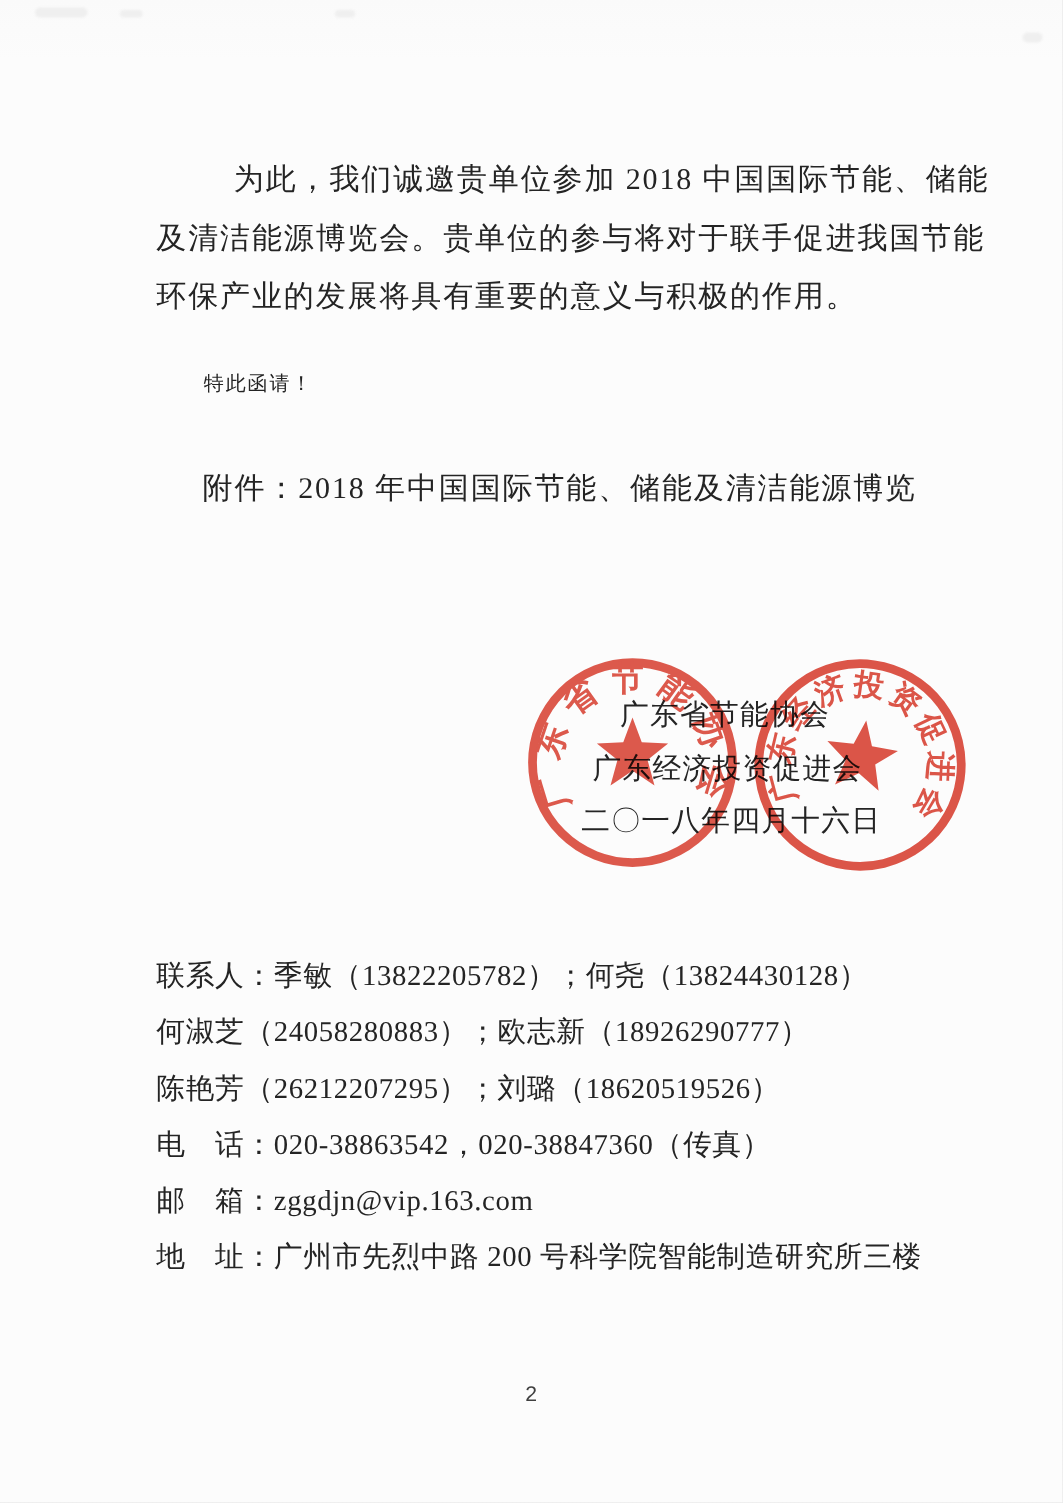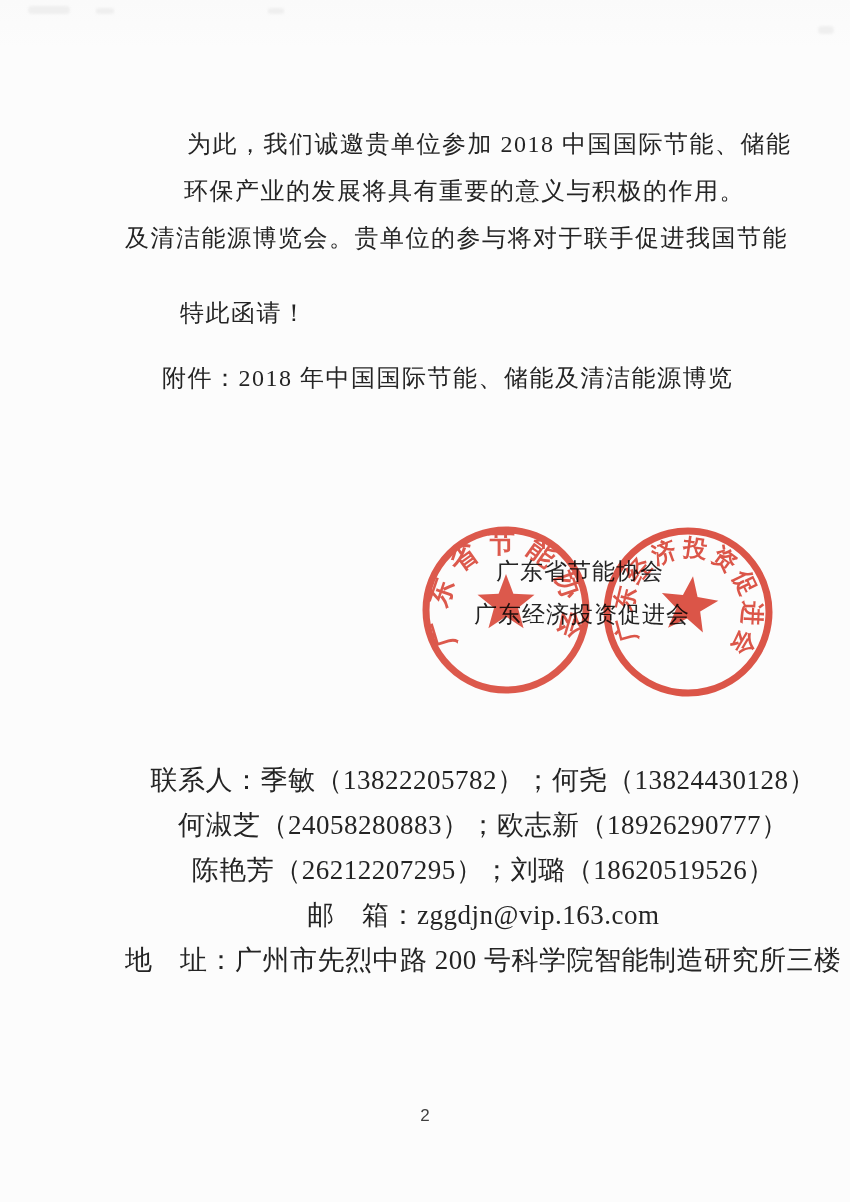--- a/index.html
+++ b/index.html
@@ -10,76 +10,77 @@
     color:#242424; overflow:hidden;
   }
   .smudge { position:absolute; background:#efefef; border-radius:4px; filter:blur(1px); }
   .s1 { left:28px;  top:6px;  width:42px; height:8px; }
   .s2 { left:96px;  top:8px;  width:18px; height:6px; }
   .s3 { left:268px; top:8px;  width:16px; height:6px; }
   .s4 { left:818px; top:26px; width:16px; height:8px; }
 
   .para { position:absolute; left:125px; top:121px; width:620px;
           font-size:24px; line-height:47px; letter-spacing:1.5px; }
-  .pline { white-space:nowrap;text-align:right; }
+  .pline { white-space:nowrap; }
   .indent { padding-left:62px; }
 
   .closing { position:absolute; left:163px; top:297px;
-             font-size:24px; letter-spacing:1.5px;margin-left:17px; }
+             font-size:16px; letter-spacing:1.5px; }
 
-  .attachment { position:absolute; left:162px; top:355px;
+  .attachment { position:absolute; left:162px; top:368px;
                 font-size:24px; line-height:46px; letter-spacing:1.5px; }
   .att2 { padding-left:66px; }
 
   .sig { position:absolute; width:340px; text-align:center;
          font-size:23px; letter-spacing:1px; color:#242424; }
   .sig1 { left:410px; top:556px; }
   .sig2 { left:412px; top:599px; }
   .sig3 { left:415px; top:641px; }
 
   .seal { position:absolute; mix-blend-mode:multiply; }
   .seal-left  { left:411px; top:515px; opacity:.84; }
   .seal-right { left:593px; top:517px; opacity:.86; }
   .seal text { font-family:"Liberation Serif","DejaVu Serif",serif; font-weight:bold; }
   .seal-left  text { font-size:27px; letter-spacing:9px; }
   .seal-right text { font-size:24px; letter-spacing:3.5px; }
 
   .contacts { position:absolute; left:125px; top:758px;
-              font-size:27px; line-height:45px; letter-spacing:0.5px;text-align:center; }
+              font-size:23px; line-height:45px; letter-spacing:0.5px; }
   .cline { white-space:nowrap; }
   .email { text-underline-offset:4px; }
 
   .pagenum { position:absolute; left:0; top:1106px; width:850px;
              text-align:center; font-size:17px; color:#3f3f3f;
              font-family:"Liberation Sans",sans-serif; }
 </style>
 </head>
 <body>
 
 <div class="page">
 
   <div class="smudge s1"></div>
   <div class="smudge s2"></div>
   <div class="smudge s3"></div>
   <div class="smudge s4"></div>
 
   <div class="para">
     <div class="pline indent">为此，我们诚邀贵单位参加 2018 中国国际节能、储能</div>
+    <div class="pline">及清洁能源博览会。贵单位的参与将对于联手促进我国节能</div>
     <div class="pline">环保产业的发展将具有重要的意义与积极的作用。</div>
-    <div class="pline">及清洁能源博览会。贵单位的参与将对于联手促进我国节能</div>
   </div>
 
   <div class="closing">特此函请！</div>
 
   <div class="attachment">
     <div class="pline">附件：2018 年中国国际节能、储能及清洁能源博览</div>
   </div>
 
   <div class="sig sig1">广东省节能协会</div>
   <div class="sig sig2">广东经济投资促进会</div>
+  <div class="sig sig3">二〇一八年四月十六日</div>
 
   <svg class="seal seal-left" width="190" height="190" viewBox="-95 -95 190 190">
     <defs>
       <path id="arcL" d="M -50.2 29 A 58 58 0 1 1 50.2 29" fill="none"></path>
     </defs>
     <circle cx="0" cy="0" r="80" fill="none" stroke-width="7" stroke="#d93a2b"></circle>
     <path d="M0,-30 L-7.4,-10.2 L-28.5,-9.3 L-12,3.9 L-17.6,24.3 L0,12.6 L17.6,24.3 L12,3.9 L28.5,-9.3 L7.4,-10.2 Z" transform="translate(0,-6)" fill="#d93a2b"></path>
     <text text-anchor="middle" fill="#d93a2b">
       <textPath href="#arcL" startOffset="50%">广东省节能协会</textPath>
     </text>
@@ -96,20 +97,23 @@
         <textPath href="#arcR" startOffset="50%">广东经济投资促进会</textPath>
       </text>
     </g>
   </svg>
 
   <div class="contacts">
     <div class="cline">联系人：季敏（13822205782）；何尧（13824430128）</div>
     <div class="cline">何淑芝（24058280883）；欧志新（18926290777）</div>
     <div class="cline">陈艳芳（26212207295）；刘璐（18620519526）</div>
     <div class="cline">
+      <span>电　话：</span><span>020-38863542，020-38847360（传真）</span>
+    </div>
+    <div class="cline">
       <span>邮　箱：</span><span class="email">zggdjn@vip.163.com</span>
     </div>
     <div class="cline">
       <span>地　址：</span><span>广州市先烈中路 200 号科学院智能制造研究所三楼</span>
     </div>
   </div>
 
   <div class="pagenum">2</div>
 
 </div>

